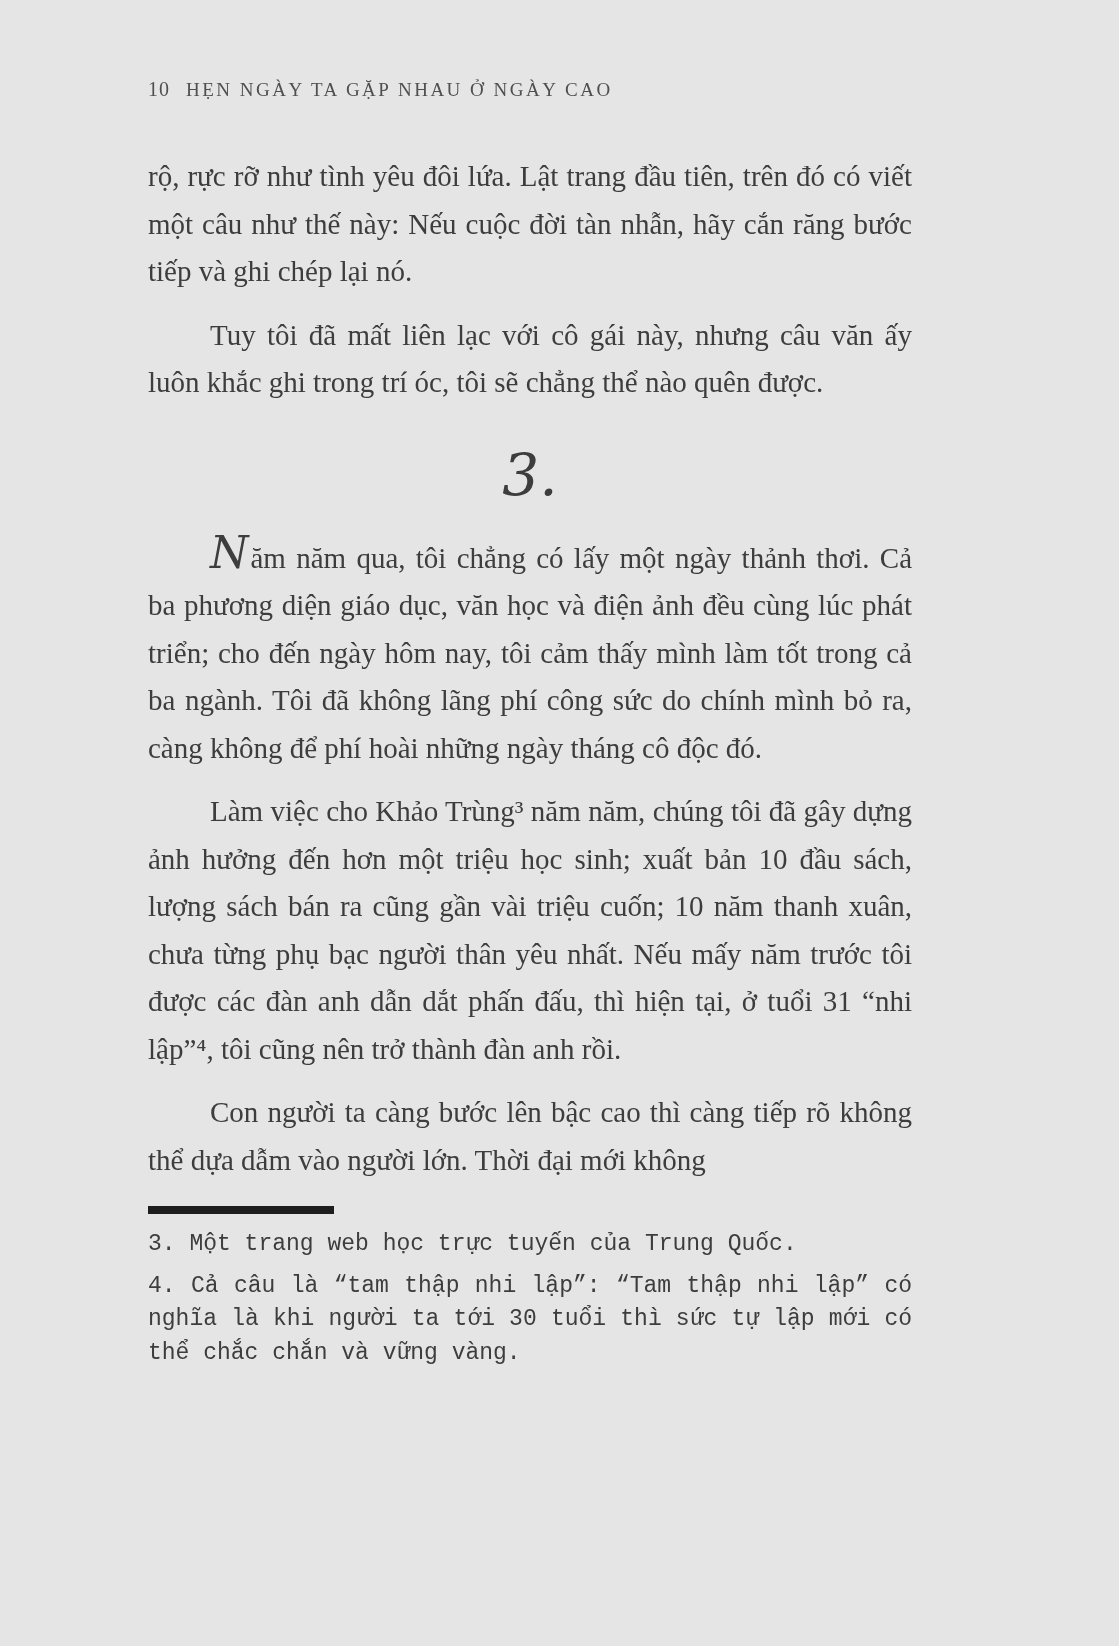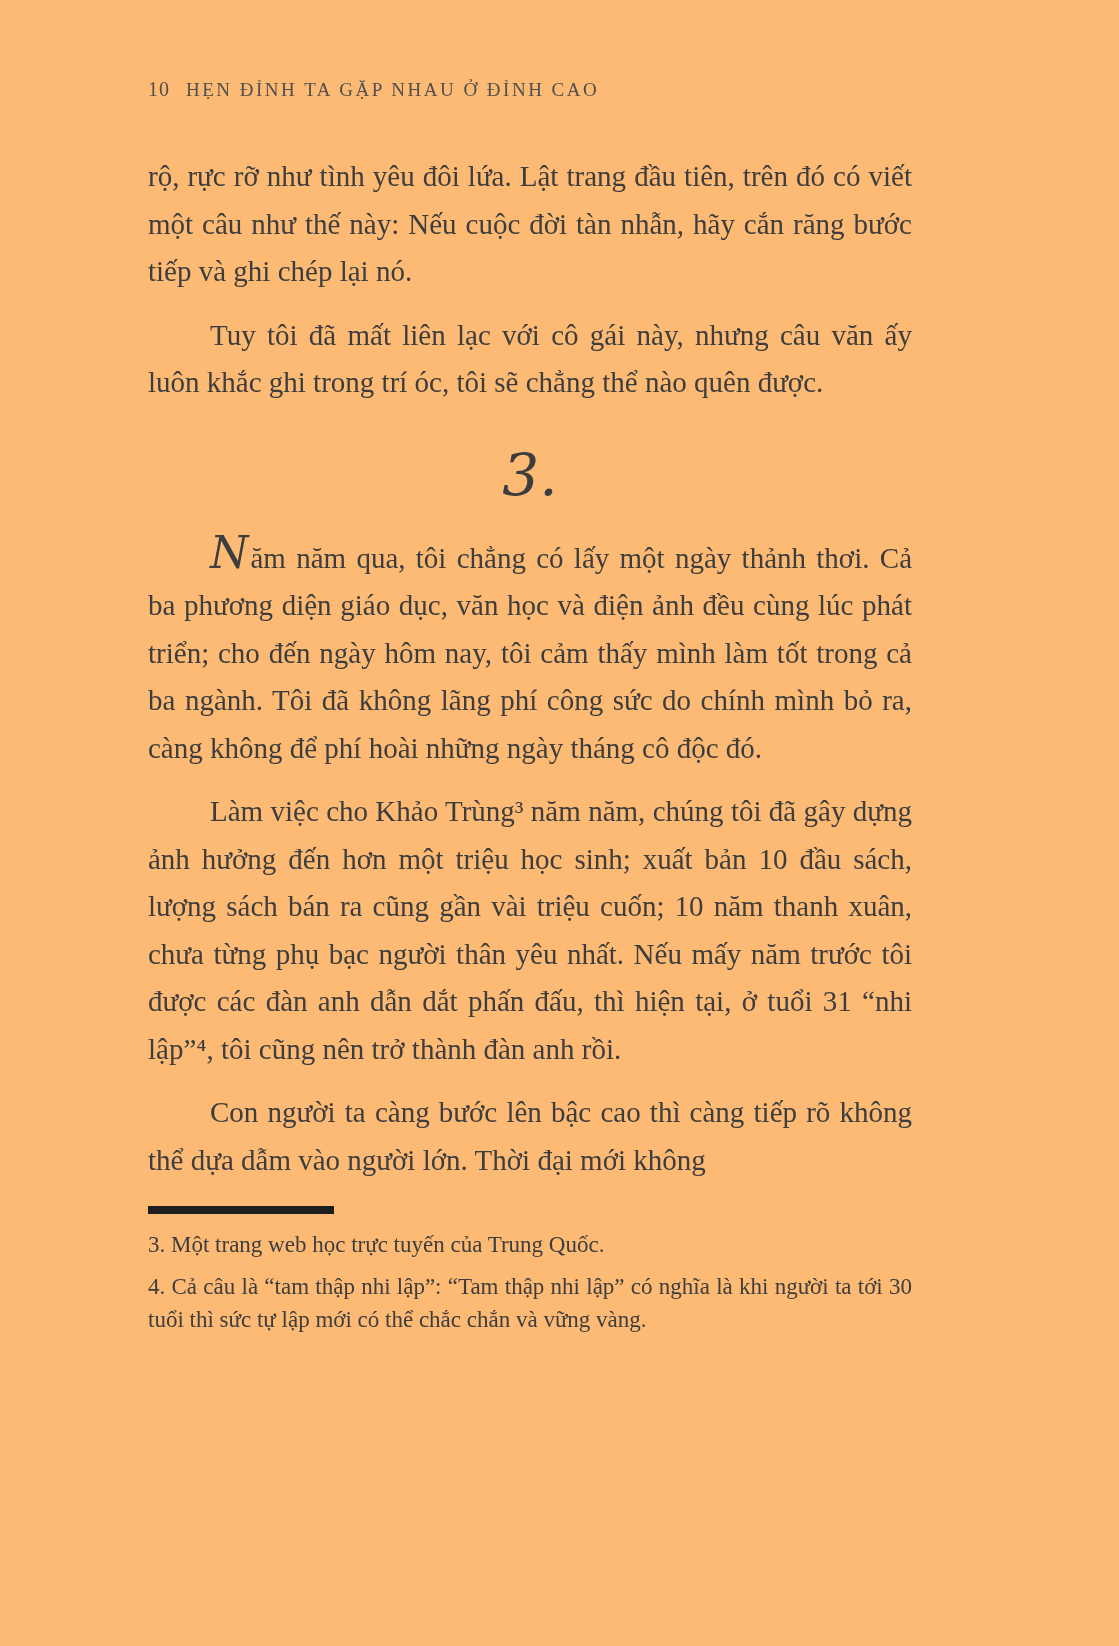--- a/index.html
+++ b/index.html
@@ -4,21 +4,21 @@
 <style>
   html, body {
     margin: 0;
     padding: 0;
     background: #ffffff;
   }
   .page {
     position: relative;
     width: 1119px;
     height: 1646px;
-    background: #fdba74;
+    background: #e5e5e5;
     box-sizing: border-box;
     padding: 78px 207px 0 148px;
     font-family: "Liberation Serif", "DejaVu Serif", serif;
     color: #3d3d3d;
     overflow: hidden;
   }
   .running-header {
     display: flex;
     align-items: baseline;
     gap: 16px;
@@ -54,20 +54,21 @@
     font-size: 44px;
     line-height: 30px;
     font-family: "DejaVu Serif", "Liberation Serif", serif;
     padding-right: 2px;
   }
   .dropcap-para {
     text-indent: 62px;
   }
   .footnotes {
     margin-top: 22px;
+    font-family: Liberation Mono, monospace;
   }
   .footnote-rule {
     width: 186px;
     height: 8px;
     background: #1e1e1e;
     margin: 0 0 14px 0;
   }
   .footnote {
     font-size: 23px;
     line-height: 33.5px;
@@ -76,21 +77,21 @@
     color: #3d3d3d;
   }
 </style>
 </head>
 <body>
 
 <div class="page">
 
   <header class="running-header">
     <span class="page-num">10</span>
-    <span class="running-title">HẸN ĐỈNH TA GẶP NHAU Ở ĐỈNH CAO</span>
+    <span class="running-title">HẸN NGÀY TA GẶP NHAU Ở NGÀY CAO</span>
   </header>
 
   <main class="body-text">
 
     <p class="body-para">rộ, rực rỡ như tình yêu đôi lứa. Lật trang đầu tiên, trên đó có viết một câu như thế này: Nếu cuộc đời tàn nhẫn, hãy cắn răng bước tiếp và ghi chép lại nó.</p>
 
     <p class="body-para indent">Tuy tôi đã mất liên lạc với cô gái này, nhưng câu văn ấy luôn khắc ghi trong trí óc, tôi sẽ chẳng thể nào quên được.</p>
 
     <div class="section-number">3.</div>
 

